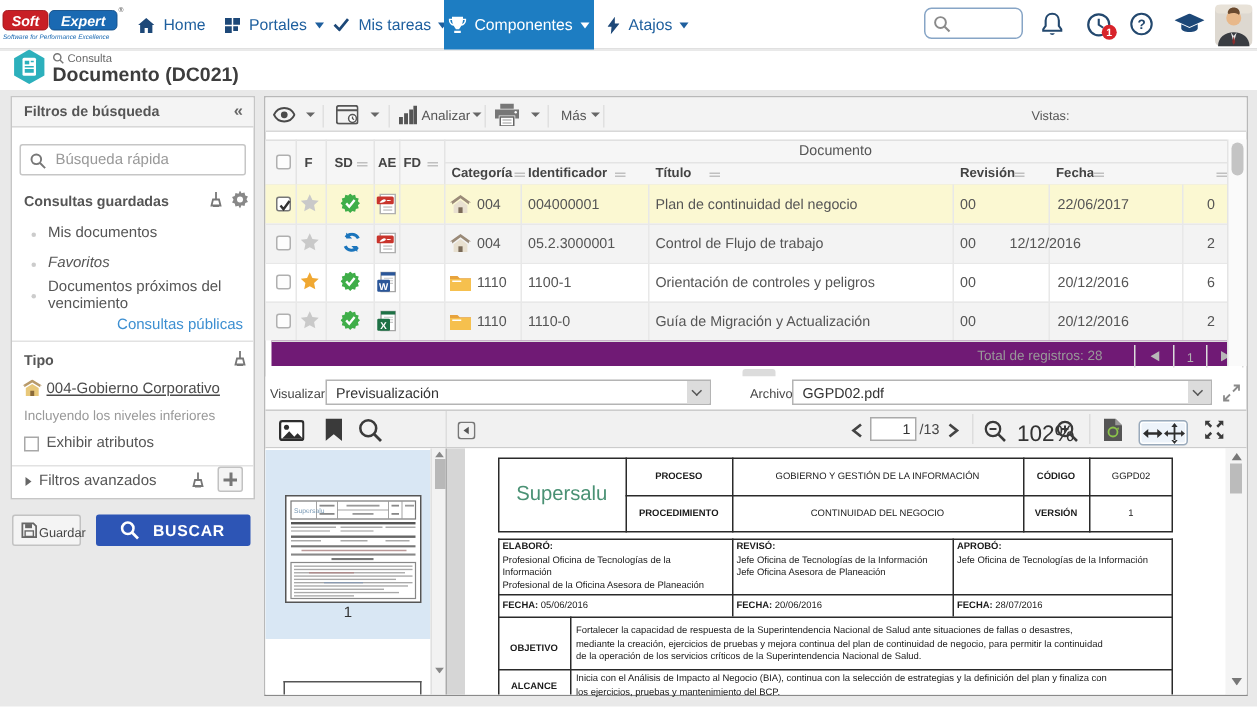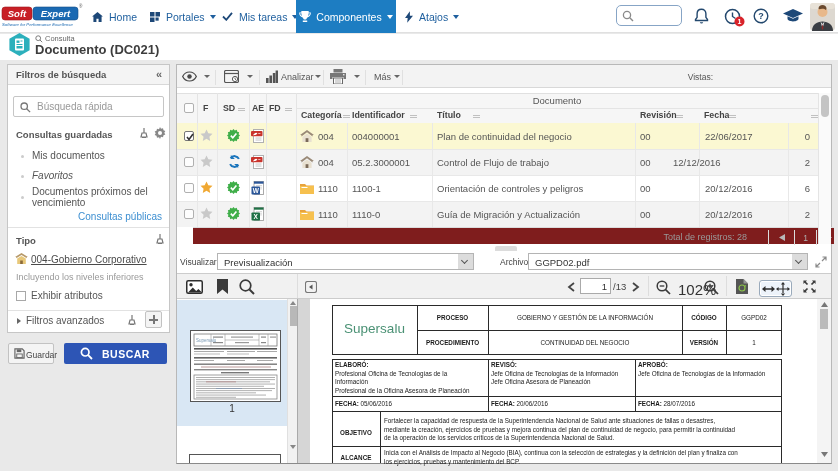--- a/index.html
+++ b/index.html
@@ -467,21 +467,21 @@
         <path d="M1.5 4.5h6" stroke="#fff" stroke-width="1"></path>
       </svg>
   <div class="bc" style="left:141px;top:144px;">1110</div>
   <div class="bc" style="left:175px;top:144px;">1110-0</div>
   <div class="bc" style="left:260px;top:144px;">Guía de Migración y Actualización</div>
   <div class="bc" style="left:463px;top:144px;">00</div>
   <div class="bc" style="left:528px;top:144px;">20/12/2016</div>
   <div class="bc" style="left:600px;top:144px;width:33px;text-align:right;">2</div>
 </div>
 
-<div class="a" style="left:16px;top:162px;width:641px;height:17px;background:#7f1d1d;border-top:1px solid #dcdcdc;">
+<div class="a" style="left:4px;top:162px;width:641px;height:17px;background:#701a75;border-top:1px solid #dcdcdc;">
   <span class="a" style="right:87px;top:4px;font-size:9px;color:#999;">Total de registros: 28</span>
   <div class="pager" style="left:575px;">
         <svg style="margin:4px auto 0;" width="6" height="7" viewBox="0 0 6 7">
           <path d="M6 0v7L0 3.5z" fill="#b8b8b8"></path>
         </svg>
       </div>
   <div class="pager" style="left:601px;width:22px;">
         <div style="text-align:center;font-size:8.5px;color:#b0b0b0;padding-top:3px;">1</div>
       </div>
   <div class="pager" style="left:623px;width:25px;border-right:1px solid #dcdcdc;">

